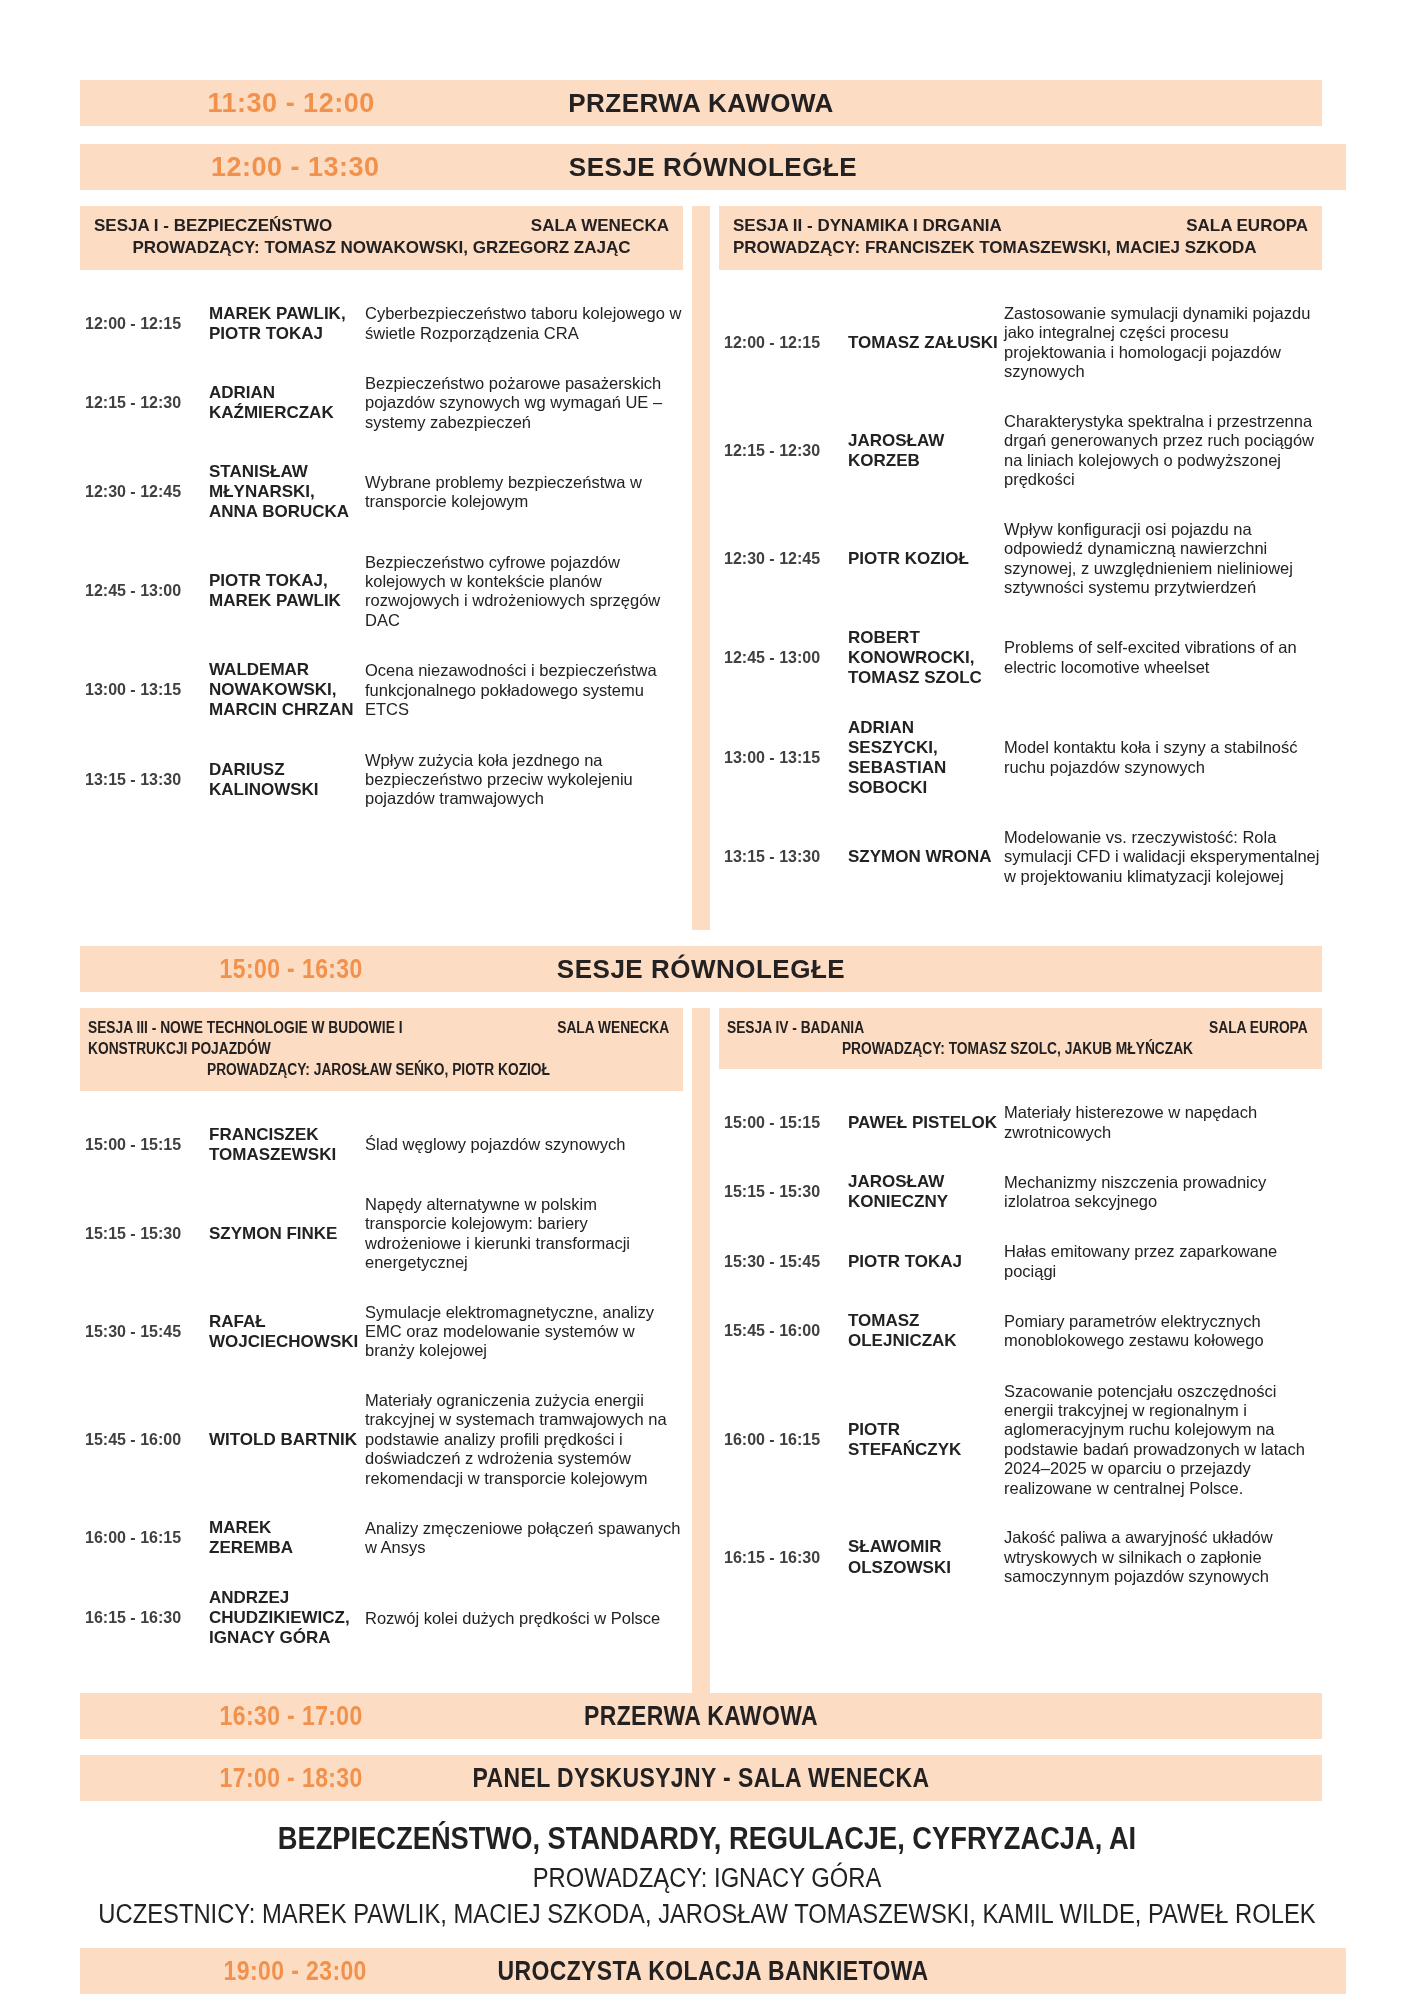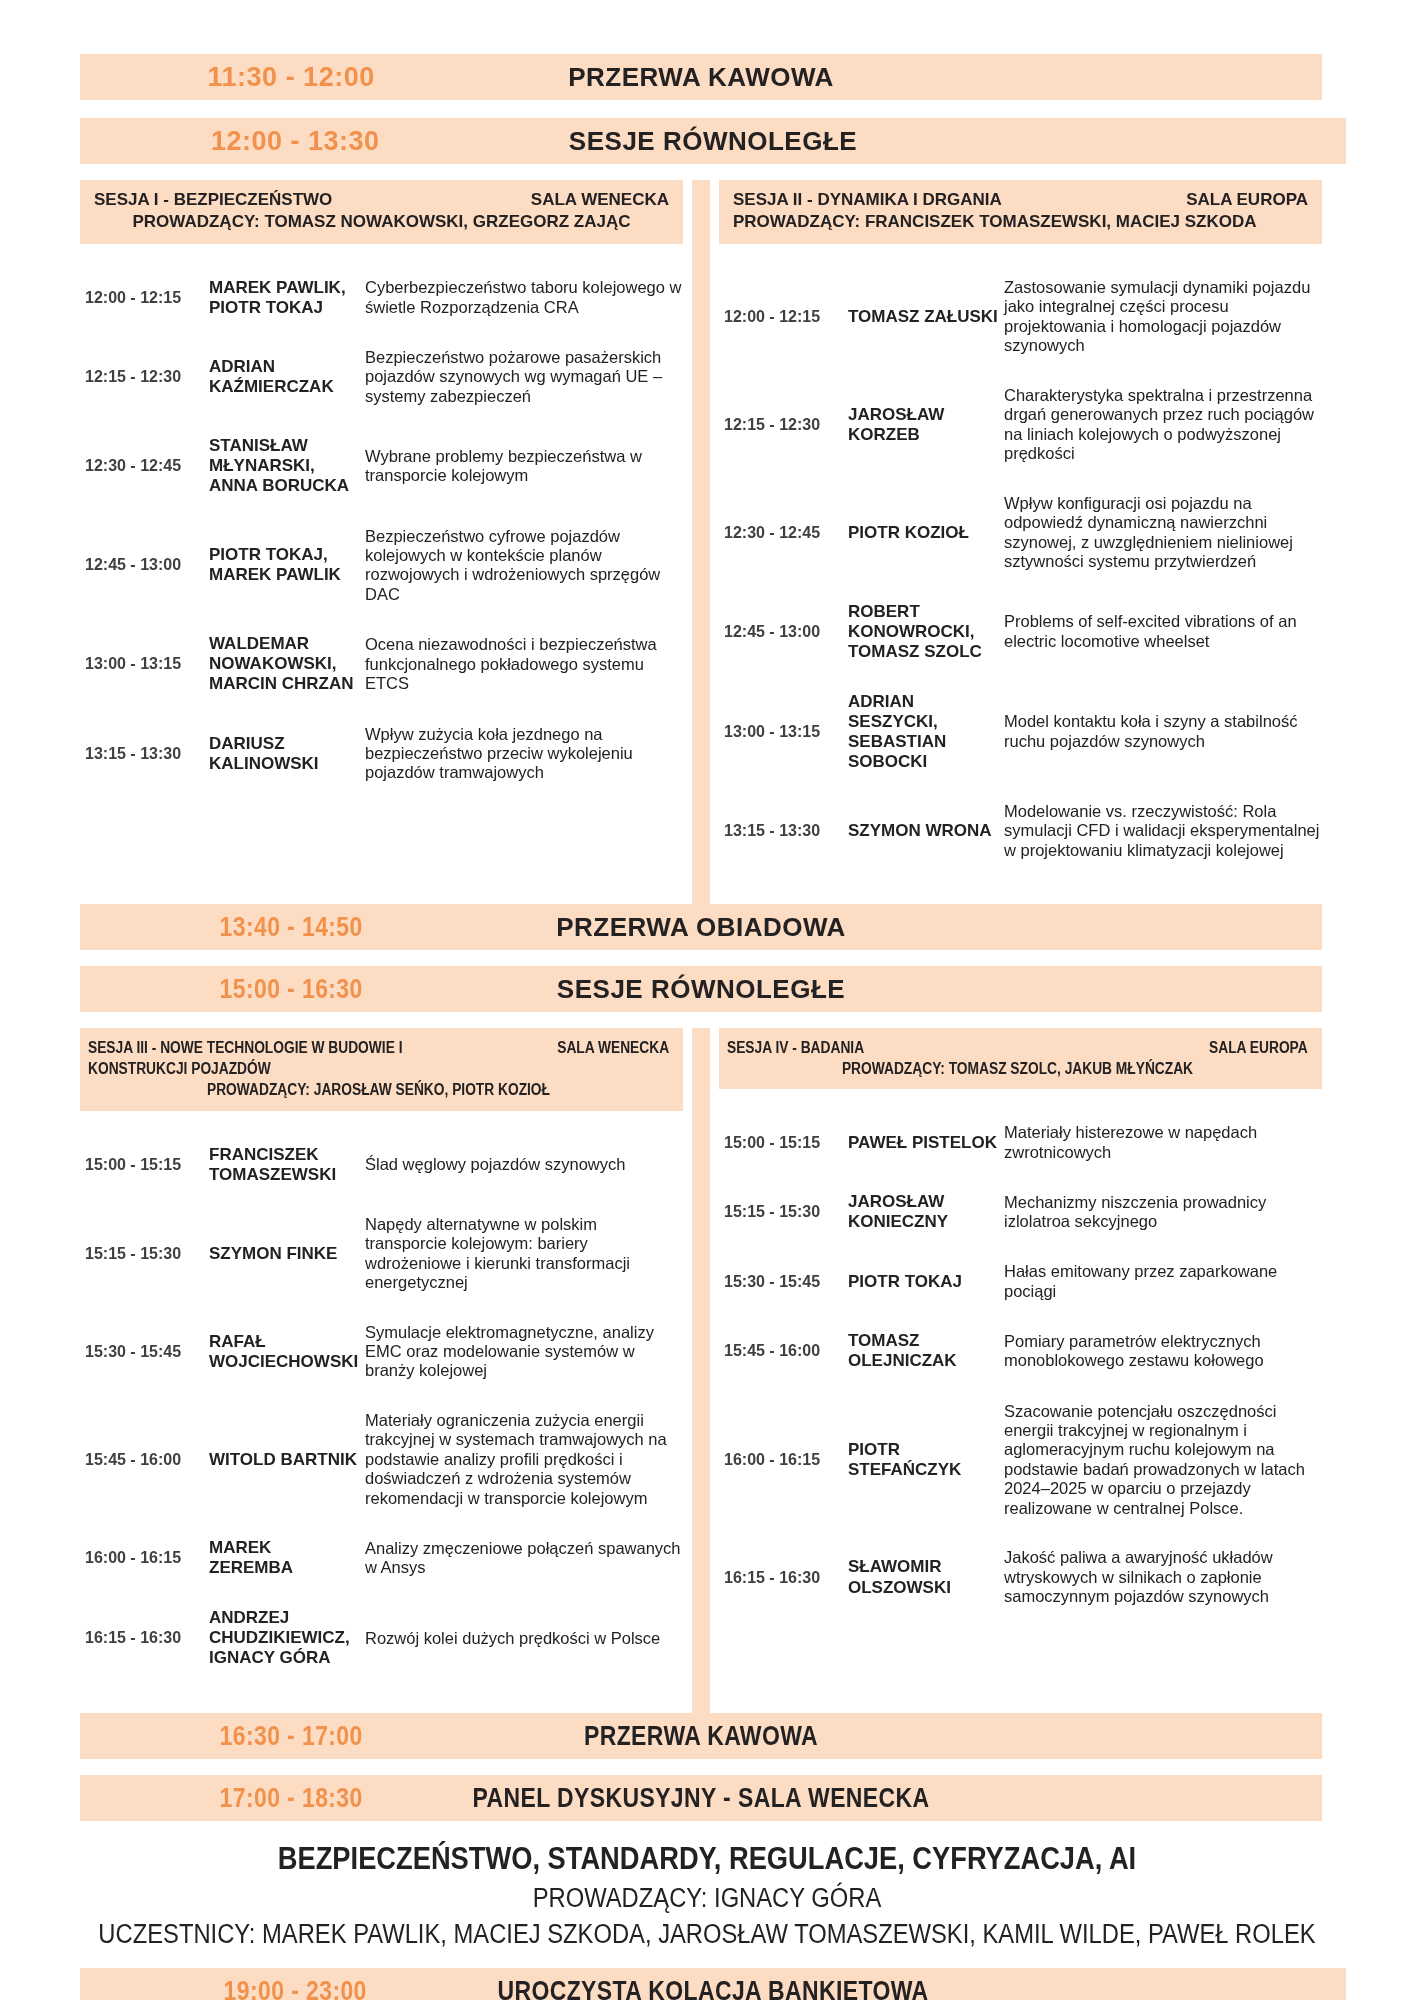--- a/index.html
+++ b/index.html
@@ -57,21 +57,21 @@
     align-items:center;
   }
   .talk-time{color:#404040;font-weight:700;font-size:16px;white-space:nowrap;}
   .talk-speakers{font-weight:700;font-size:17px;line-height:1.18;}
   .talk-title{font-size:16.5px;line-height:1.18;}
   
   .panel-block{margin-top:20px;width:1414px;text-align:center;}
   .panel-title{font-size:31px;font-weight:700;transform:scaleX(.88);margin-bottom:6px;white-space:nowrap;}
   .panel-line{font-size:27px;font-weight:400;transform:scaleX(.88);margin-bottom:5px;white-space:nowrap;}
   
-  .mt54{margin-top:54px;}
+  .mt54{margin-top:80px;}
   .mt18{margin-top:18px;padding-left:24px;}
   .mt16{margin-top:16px;}
   .mt0{margin-top:0;}
 </style>
 </head>
 <body>
 
 <div class="page">
 
   <div class="bar mt54">
@@ -162,24 +162,20 @@
         </div>
         <div class="talk">
           <div class="talk-time">13:15 - 13:30</div>
           <div class="talk-speakers">SZYMON WRONA</div>
           <div class="talk-title">Modelowanie vs. rzeczywistość: Rola symulacji CFD i walidacji eksperymentalnej w projektowaniu klimatyzacji kolejowej</div>
         </div>
       </div>
     </div>
   </div>
 
-  <div class="bar mt0">
-    <div class="bar-time cond">13:40 - 14:50</div>
-    <div class="bar-label">PRZERWA OBIADOWA</div>
-  </div>
 
   <div class="bar mt16">
     <div class="bar-time cond">15:00 - 16:30</div>
     <div class="bar-label">SESJE RÓWNOLEGŁE</div>
   </div>
 
   <div class="sessions">
     <div class="scol">
       <div class="shead cond-h">
         <div class="shead-top">

